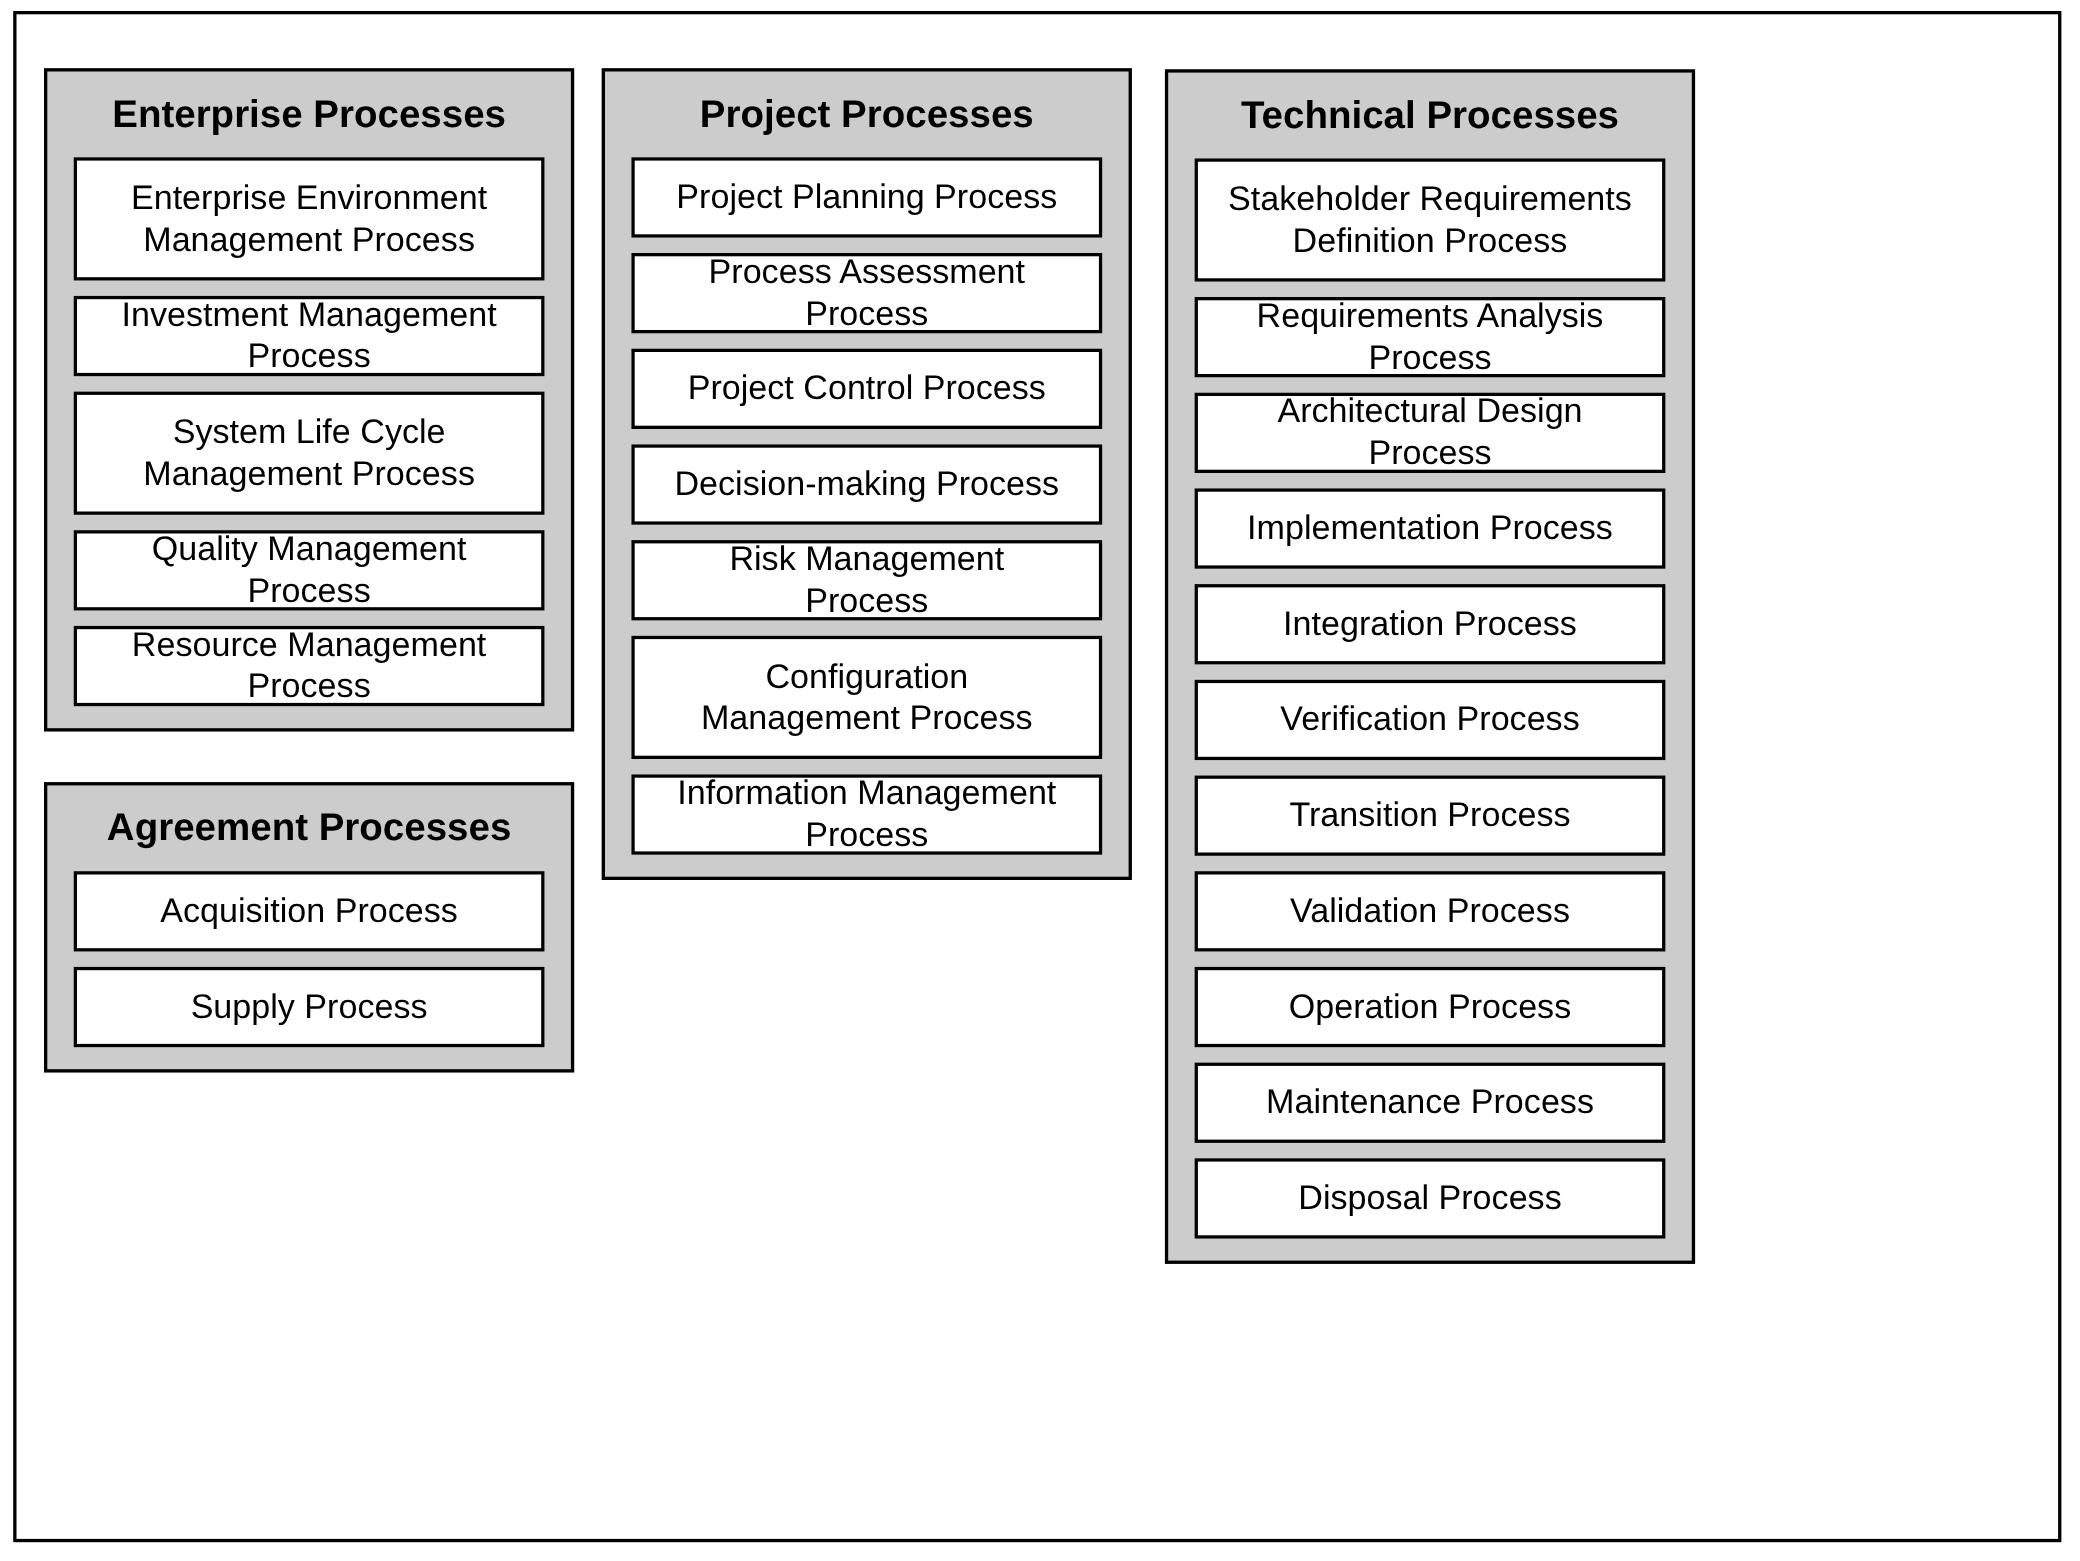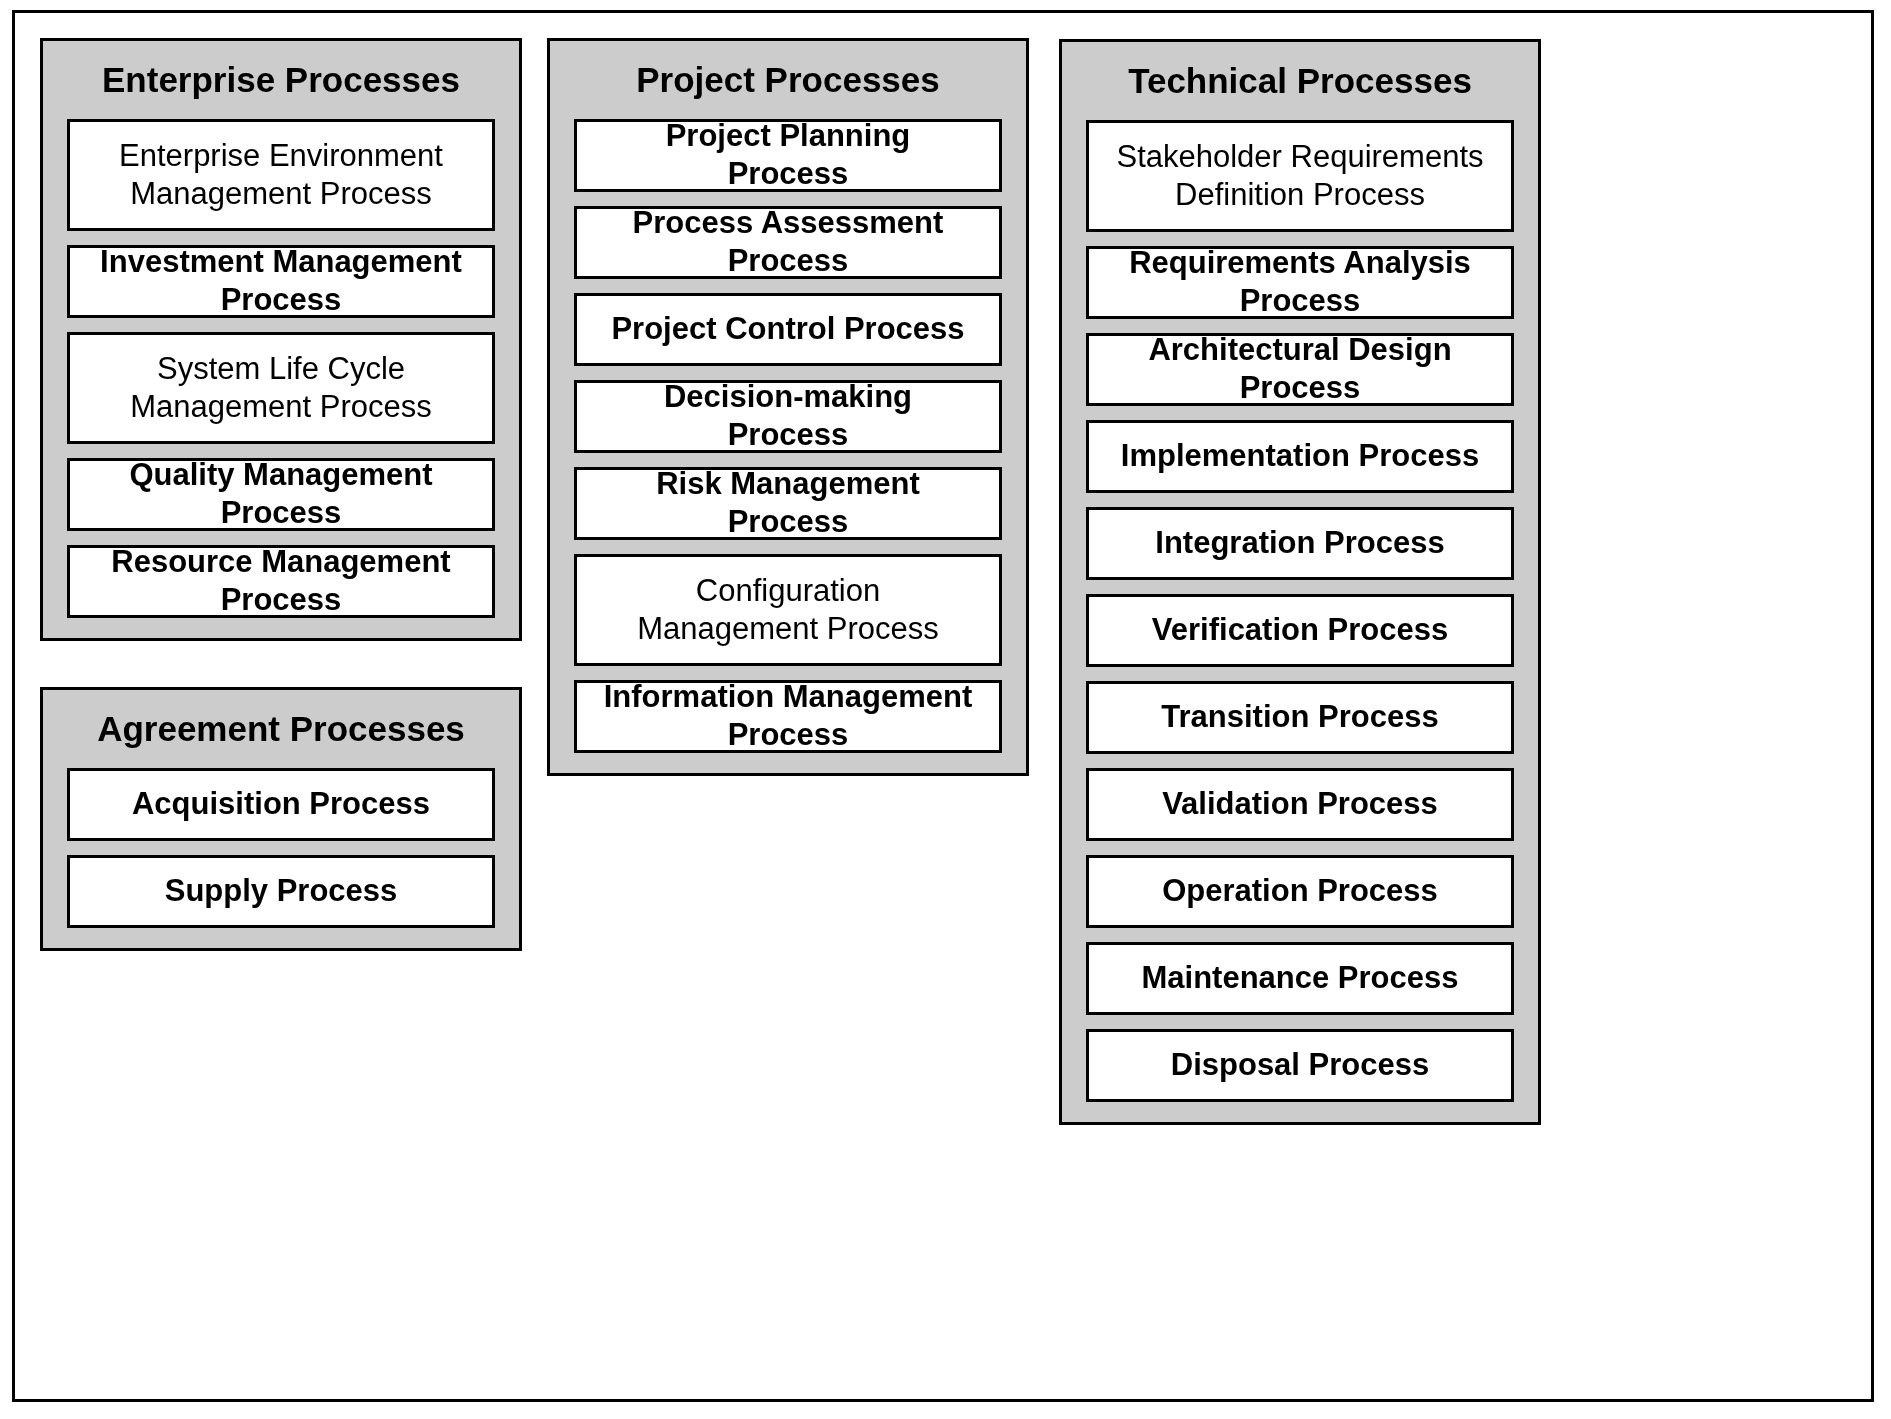--- a/index.html
+++ b/index.html
@@ -31,20 +31,21 @@
   .column {
     position: absolute;
   }
 
   
   .group-box {
     background: #cccccc;
     border: 3px solid #000000;
     box-sizing: border-box;
     padding: 0 24px 20px 24px;
+    margin-top: 24px;
   }
 
   .group-title {
     font-size: 35px;
     font-weight: bold;
     text-align: center;
     letter-spacing: 0px;
     padding: 21px 0 20px 0;
     line-height: 1.05;
   }
@@ -58,21 +59,21 @@
     align-items: center;
     justify-content: center;
     text-align: center;
     font-size: 31px;
     line-height: 1.22;
     padding: 6px 26px;
     margin-bottom: 14px;
   }
   .process-box:last-child { margin-bottom: 0; }
 
-  .h1line { height: 73px; font-weight: bold; }
+  .h1line { height: 73px; }
   .h2line { height: 112px; }
 
   
   #col-left      { left: 25px;   top: 25px;  width: 482px; }
   #col-middle    { left: 532px;  top: 25px;  width: 482px; }
   #col-right     { left: 1044px; top: 26px;  width: 482px; }
 
   #group-enterprise { width: 482px; }
   #group-agreement  { width: 482px; margin-top: 46px; }
   #group-project    { width: 482px; }

